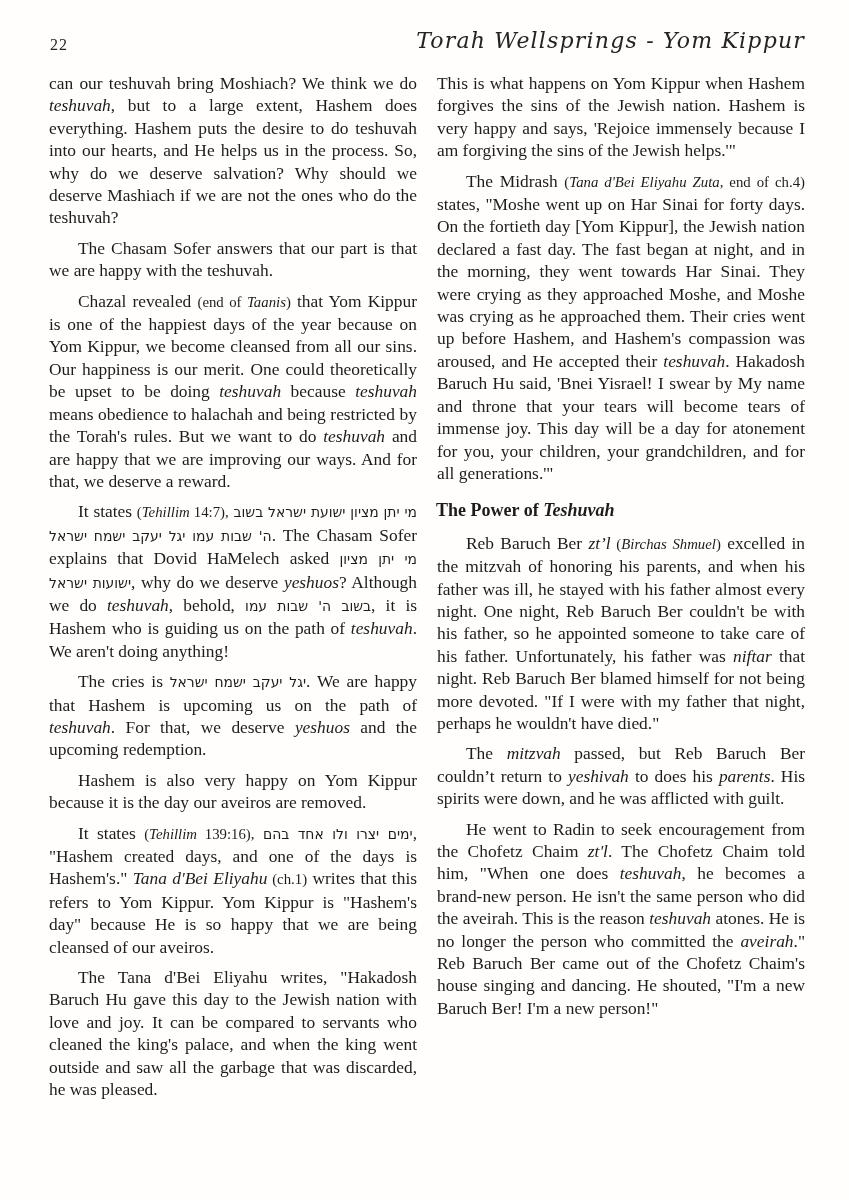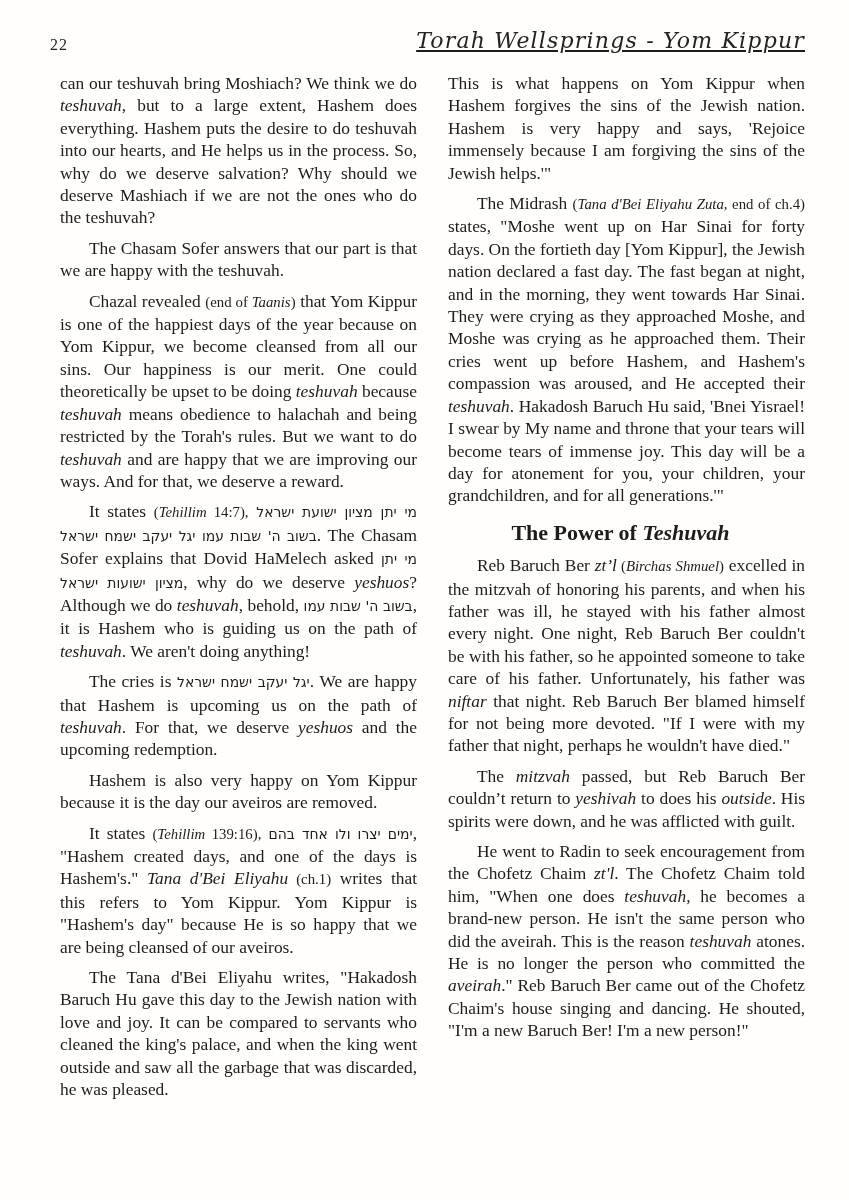--- a/index.html
+++ b/index.html
@@ -15,21 +15,20 @@
     color: #1e1c1a;
     font-family: "Liberation Serif", serif;
     overflow: hidden;
     box-sizing: border-box;
     padding: 28px 44px 20px 48px;
   }
   .page-header {
     position: relative;
     height: 34px;
     margin-bottom: 10px;
-    text-decoration: underline;
   }
   .page-number {
     position: absolute;
     left: 2px;
     top: 8px;
     font-size: 16px;
     letter-spacing: 1px;
     color: #262422;
   }
   .header-title {
@@ -48,31 +47,31 @@
   }
   .column {
     flex: 1 1 0;
     min-width: 0;
     text-align: justify;
     font-size: 17.4px;
     line-height: 22.4px;
     color: #1e1c1a;
   }
   .para {
-    margin: 0 0 8px 12px;
+    margin: 0 0 8px 1px;
     text-indent: 29px;
   }
   .para.no-indent {
     text-indent: 0;
   }
   .section-heading {
     margin: 15px 0 10px 0;
-    text-align: center;
+    text-align: left;
     text-indent: 0;
-    font-size: 22px;
+    font-size: 18px;
   }
   .rs-i   { font-style: italic; }
   .rs-b   { font-weight: bold; }
   .rs-bi  { font-weight: bold; font-style: italic; }
   .rs-sm  { font-size: 0.85em; }
   .rs-smi { font-size: 0.85em; font-style: italic; }
   .rs-h   { font-family: "DejaVu Sans", sans-serif; font-size: 0.8em; }
 </style>
 </head>
 <body>
@@ -91,17 +90,17 @@
         <p class="para"><span>The cries is </span><span class="rs-h">יגל יעקב ישמח ישראל</span><span>. We are happy that Hashem is upcoming us on the path of </span><span class="rs-i">teshuvah</span><span>. For that, we deserve </span><span class="rs-i">yeshuos</span><span> and the upcoming redemption.</span></p>
         <p class="para"><span>Hashem is also very happy on Yom Kippur because it is the day our aveiros are removed.</span></p>
         <p class="para"><span>It states </span><span class="rs-sm">(</span><span class="rs-smi">Tehillim</span><span class="rs-sm"> 139:16),</span><span> </span><span class="rs-h">ימים יצרו ולו אחד בהם</span><span>, "Hashem created days, and one of the days is Hashem's." </span><span class="rs-i">Tana d'Bei Eliyahu</span><span class="rs-sm"> (ch.1)</span><span> writes that this refers to Yom Kippur. Yom Kippur is "Hashem's day" because He is so happy that we are being cleansed of our aveiros.</span></p>
         <p class="para"><span>The Tana d'Bei Eliyahu writes, "Hakadosh Baruch Hu gave this day to the Jewish nation with love and joy. It can be compared to servants who cleaned the king's palace, and when the king went outside and saw all the garbage that was discarded, he was pleased.</span></p>
       </section>
     <section class="column">
         <p class="para no-indent"><span>This is what happens on Yom Kippur when Hashem forgives the sins of the Jewish nation. Hashem is very happy and says, 'Rejoice immensely because I am forgiving the sins of the Jewish helps.'"</span></p>
         <p class="para"><span>The Midrash </span><span class="rs-sm">(</span><span class="rs-smi">Tana d'Bei Eliyahu Zuta</span><span class="rs-sm">, end of ch.4)</span><span> states, "Moshe went up on Har Sinai for forty days. On the fortieth day [Yom Kippur], the Jewish nation declared a fast day. The fast began at night, and in the morning, they went towards Har Sinai. They were crying as they approached Moshe, and Moshe was crying as he approached them. Their cries went up before Hashem, and Hashem's compassion was aroused, and He accepted their </span><span class="rs-i">teshuvah</span><span>. Hakadosh Baruch Hu said, 'Bnei Yisrael! I swear by My name and throne that your tears will become tears of immense joy. This day will be a day for atonement for you, your children, your grandchildren, and for all generations.'"</span></p>
         <p class="section-heading"><span class="rs-b">The Power of </span><span class="rs-bi">Teshuvah</span></p>
         <p class="para"><span>Reb Baruch Ber </span><span class="rs-i">zt’l</span><span class="rs-sm"> (</span><span class="rs-smi">Birchas Shmuel</span><span class="rs-sm">)</span><span> excelled in the mitzvah of honoring his parents, and when his father was ill, he stayed with his father almost every night. One night, Reb Baruch Ber couldn't be with his father, so he appointed someone to take care of his father. Unfortunately, his father was </span><span class="rs-i">niftar</span><span> that night. Reb Baruch Ber blamed himself for not being more devoted. "If I were with my father that night, perhaps he wouldn't have died."</span></p>
-        <p class="para"><span>The </span><span class="rs-i">mitzvah</span><span> passed, but Reb Baruch Ber couldn’t return to </span><span class="rs-i">yeshivah</span><span> to does his </span><span class="rs-i">outside</span><span>. His spirits were down, and he was afflicted with guilt.</span></p>
+        <p class="para"><span>The </span><span class="rs-i">mitzvah</span><span> passed, but Reb Baruch Ber couldn’t return to </span><span class="rs-i">yeshivah</span><span> to does his </span><span class="rs-i">parents</span><span>. His spirits were down, and he was afflicted with guilt.</span></p>
         <p class="para"><span>He went to Radin to seek encouragement from the Chofetz Chaim </span><span class="rs-i">zt'l</span><span>. The Chofetz Chaim told him, "When one does </span><span class="rs-i">teshuvah</span><span>, he becomes a brand-new person. He isn't the same person who did the aveirah. This is the reason </span><span class="rs-i">teshuvah</span><span> atones. He is no longer the person who committed the </span><span class="rs-i">aveirah</span><span>." Reb Baruch Ber came out of the Chofetz Chaim's house singing and dancing. He shouted, "I'm a new Baruch Ber! I'm a new person!"</span></p>
       </section>
   </main>
 </div>
 
 </body></html>

